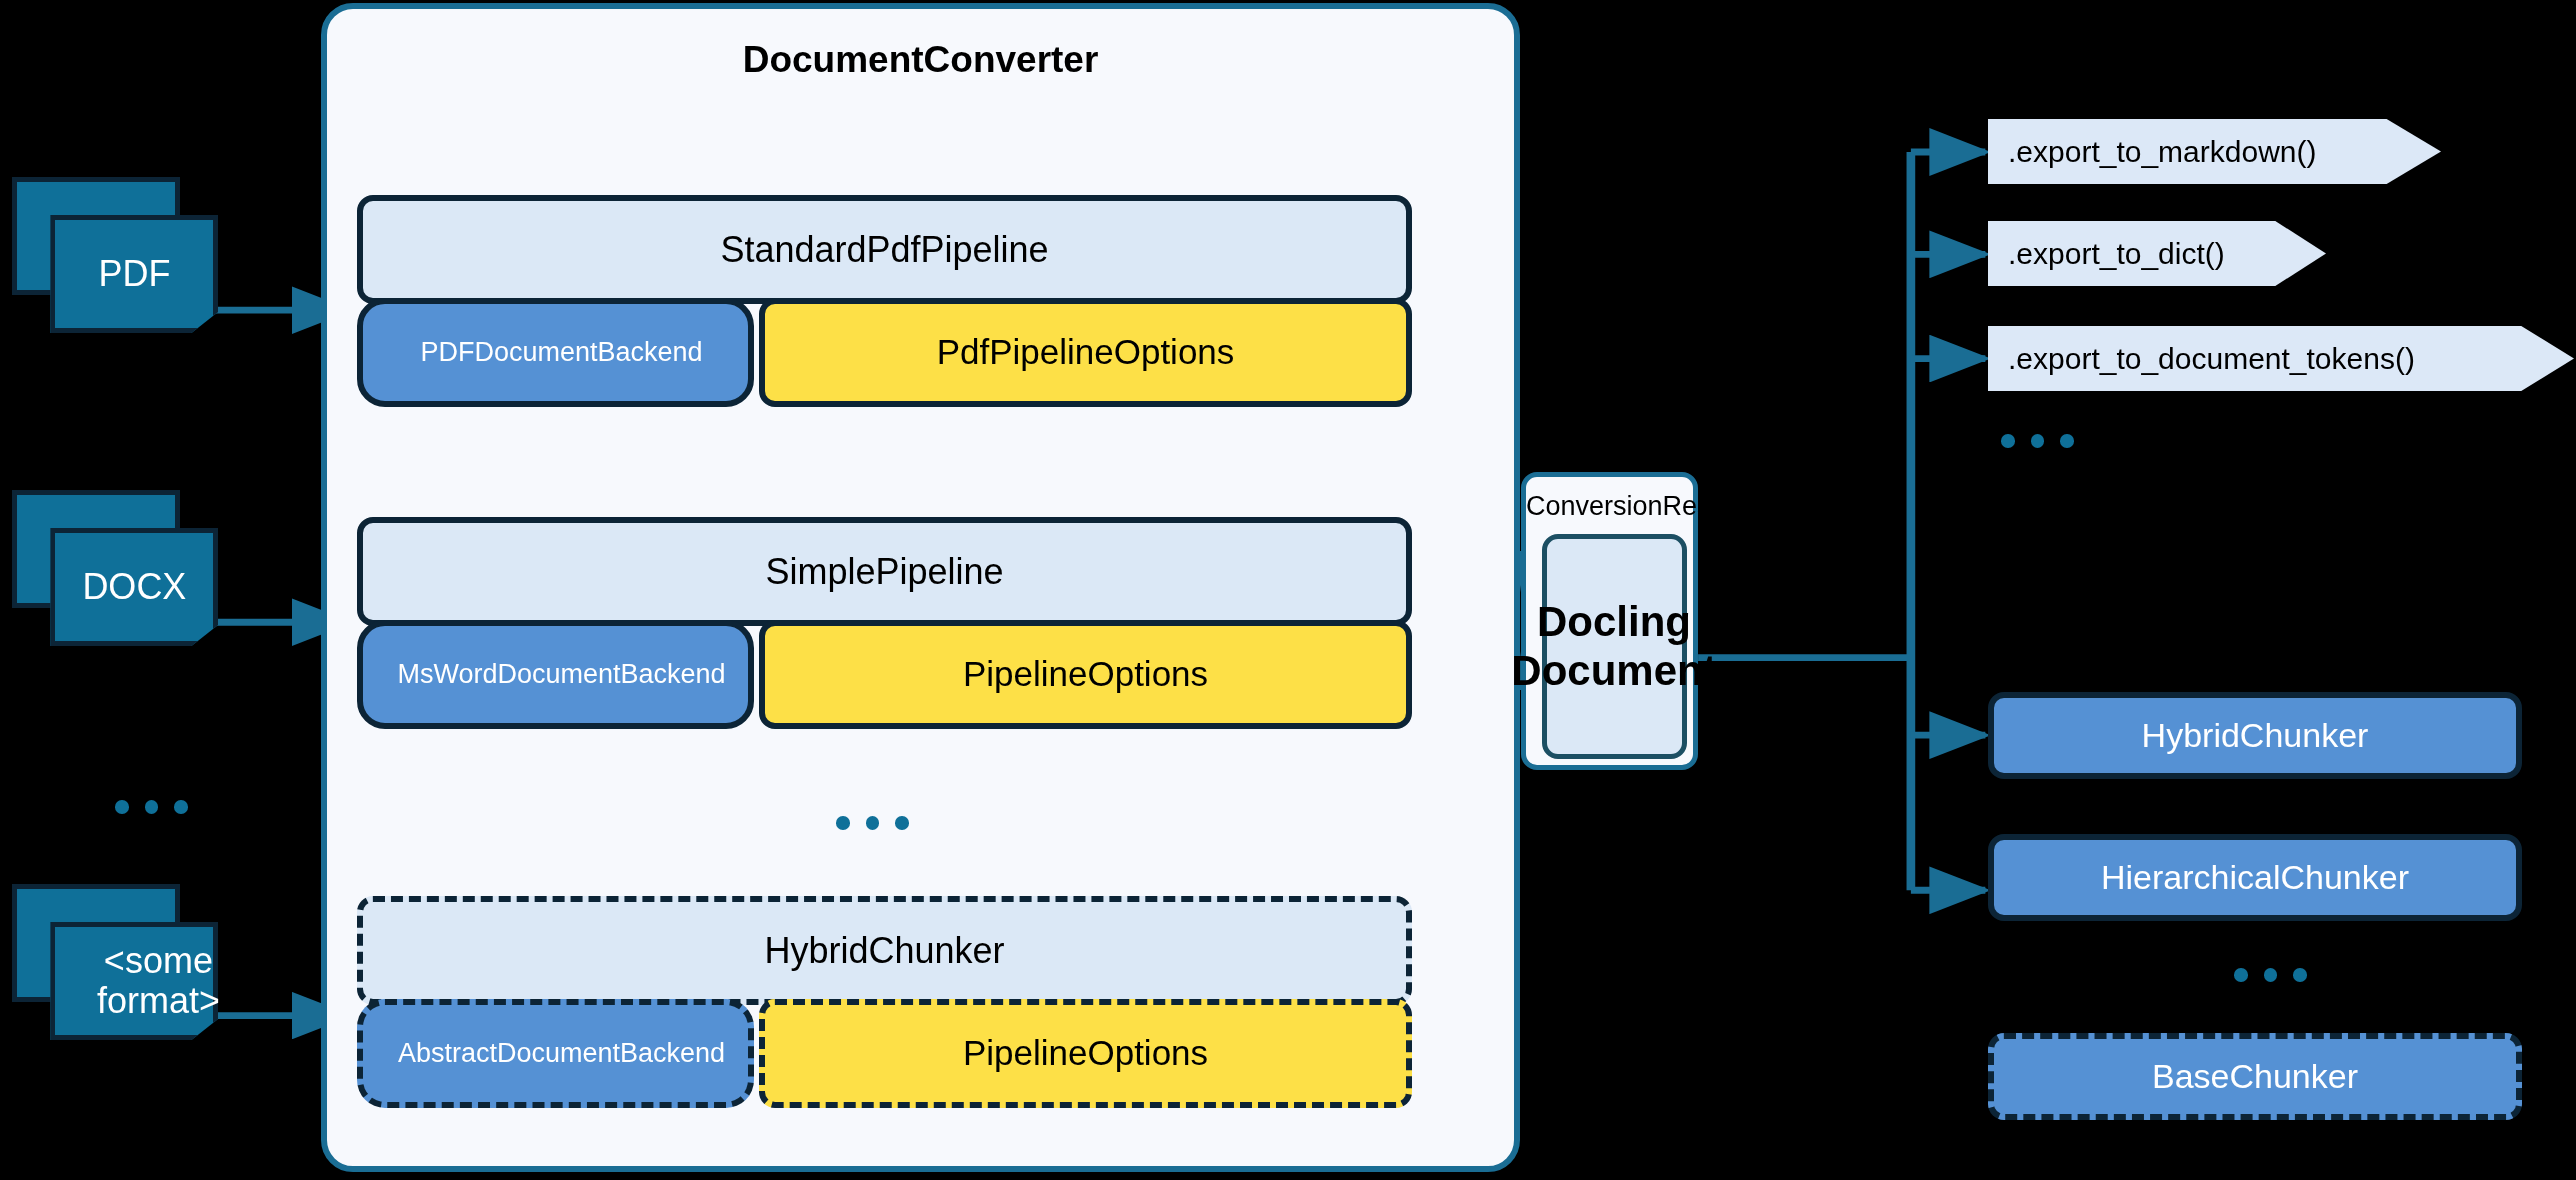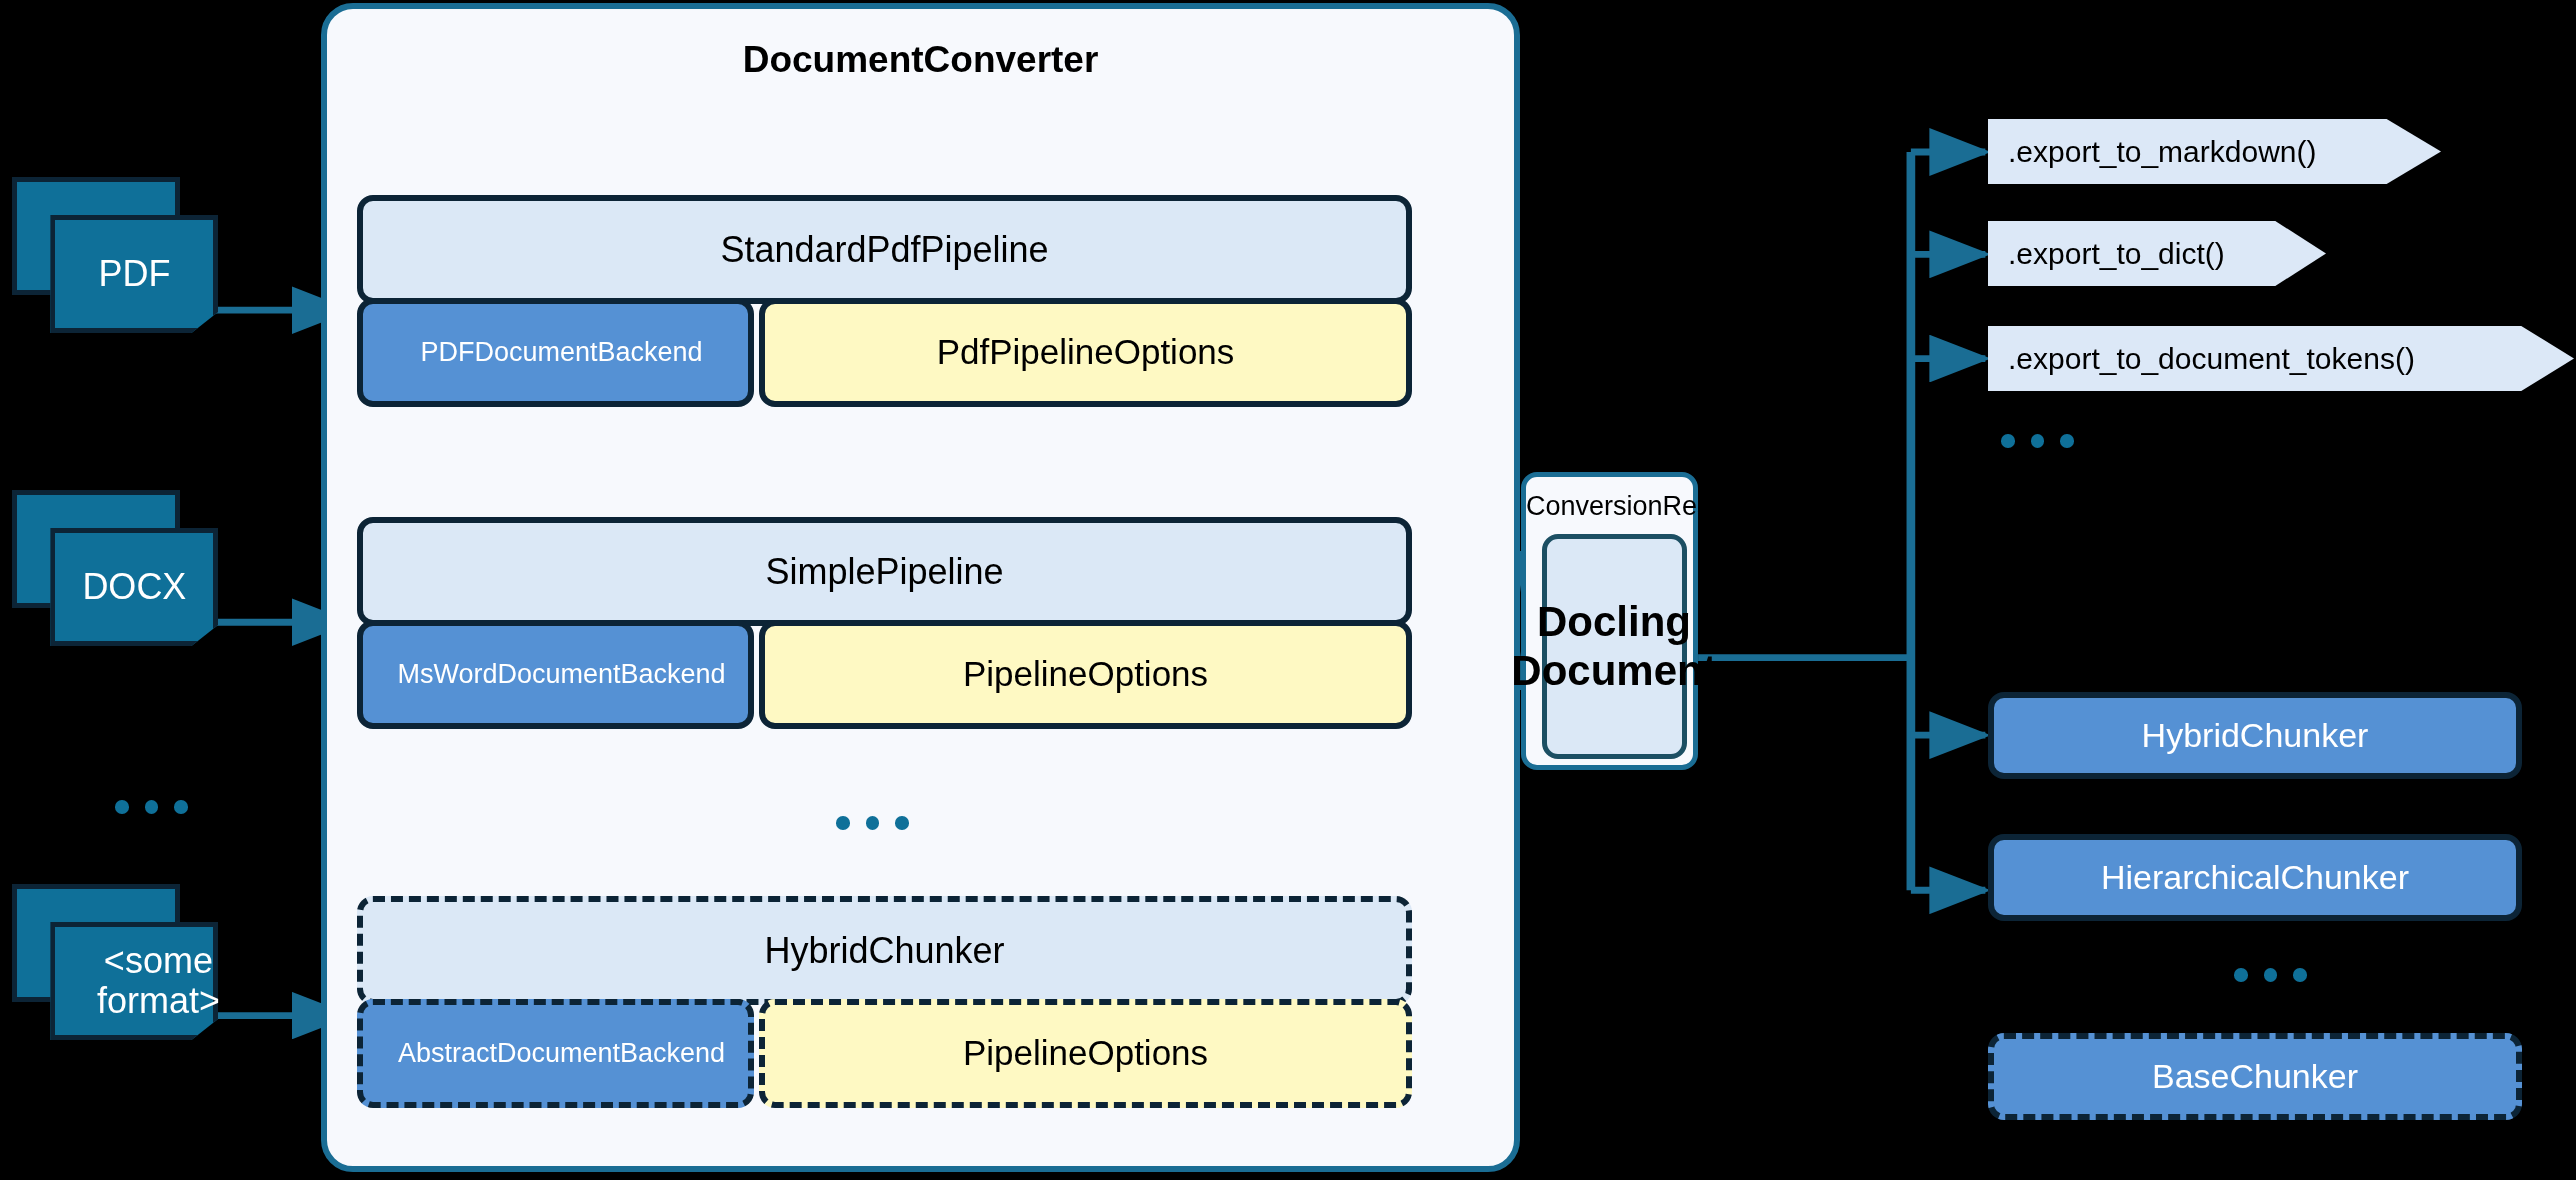--- a/index.html
+++ b/index.html
@@ -24,24 +24,24 @@
       font-size:37px;font-weight:bold;color:#000;}
 
   
   .pipeline{position:absolute;left:30px;width:1055px;}
   .pl-head{position:relative;height:109px;background:#dbe8f6;
       border:6.2px solid #0c2436;border-radius:16px;box-sizing:border-box;
       display:flex;align-items:center;justify-content:center;
       font-size:36px;color:#000;}
   .pl-row{position:relative;display:flex;margin-top:-6.2px;}
   .pl-backend{width:397px;height:109px;background:#5591d4;
-      border:6.2px solid #0c2436;border-radius:16px;box-sizing:border-box;
+      border:6.2px solid #0c2436;border-radius:28px;box-sizing:border-box;
       display:flex;align-items:center;justify-content:center;
       font-size:27px;color:#ffffff;padding-left:12px;}
-  .pl-options{flex:1;height:109px;background:#fef9c3;margin-left:5px;
+  .pl-options{flex:1;height:109px;background:#fde047;margin-left:5px;
       border:6.2px solid #0c2436;border-radius:16px;box-sizing:border-box;
       display:flex;align-items:center;justify-content:center;
       font-size:35px;color:#000;}
   .pipeline.dashed .pl-head,
   .pipeline.dashed .pl-backend,
   .pipeline.dashed .pl-options{border-style:dashed;}
 
   .dots{position:absolute;display:flex;gap:16px;align-items:center;}
   .dots span{width:13.6px;height:13.6px;border-radius:50%;background:#0f7099;display:block;}
 

